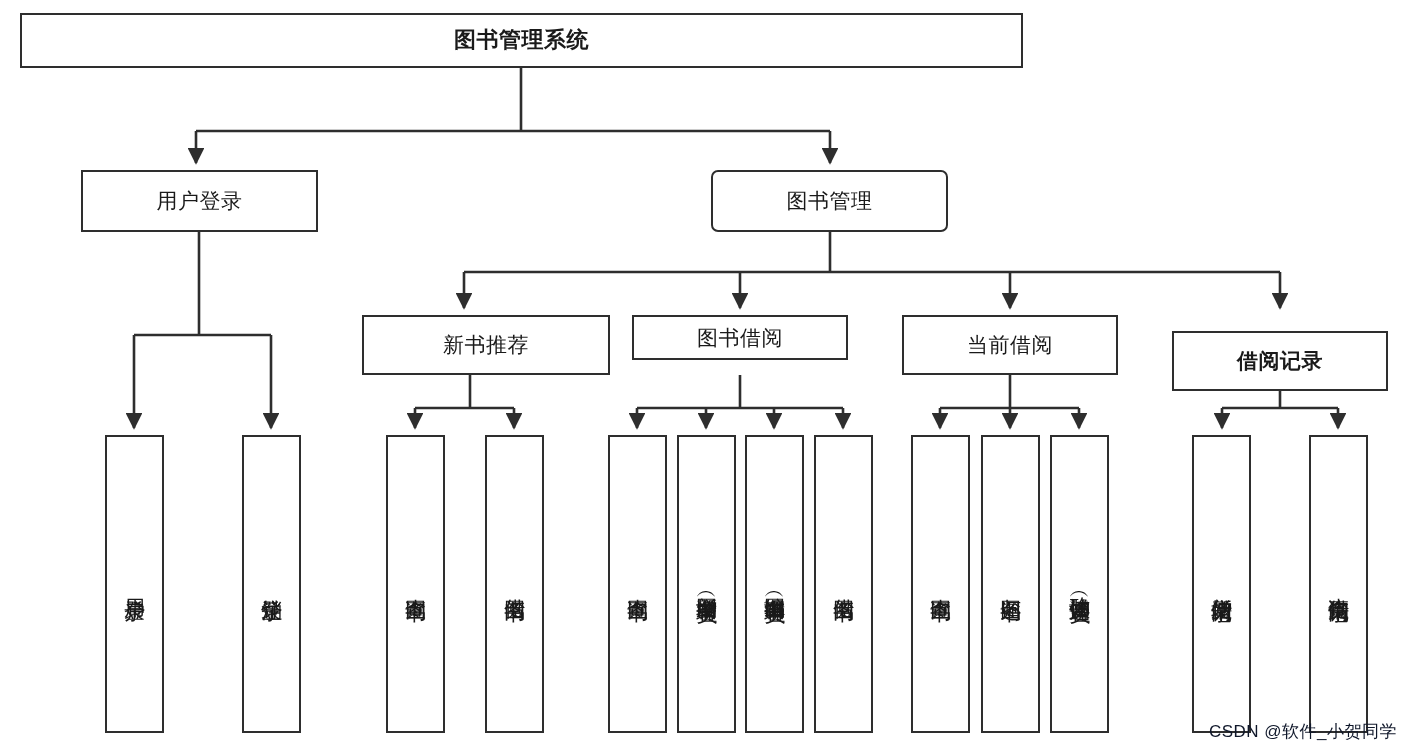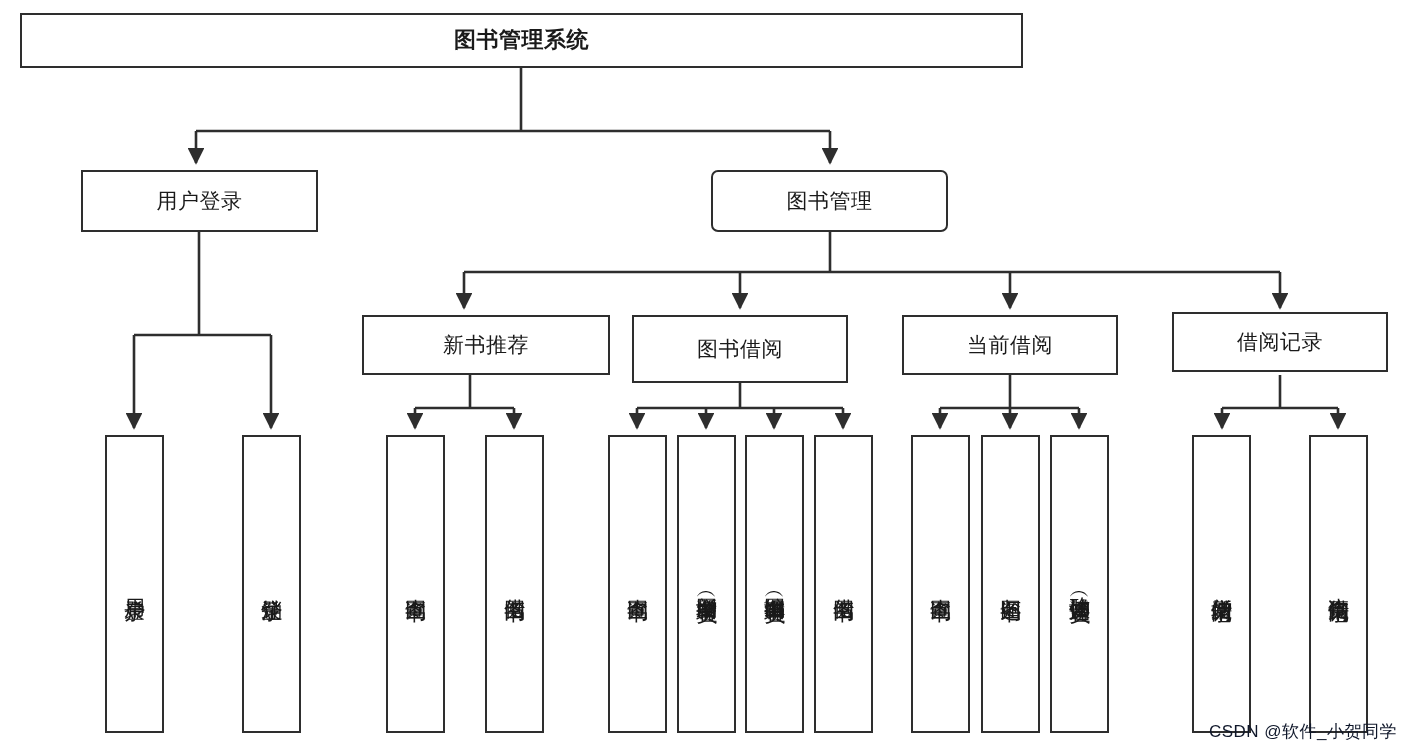--- a/index.html
+++ b/index.html
@@ -123,25 +123,25 @@
   </svg>
 
   <div class="node h" id="root-node" style="left:20px; top:13px; width:1003px; height:55px;">图书管理系统</div>
 
   <div class="node h" style="left:81px; top:170px; width:237px; height:62px;">用户登录</div>
 
   <div class="node h" style="left:711px; top:170px; width:237px; height:62px;border-radius:7px;">图书管理</div>
 
   <div class="node h" style="left:362px; top:315px; width:248px; height:60px;">新书推荐</div>
 
-  <div class="node h" style="left:632px; top:315px; width:216px; height:68px;">图书借阅</div>
+  <div class="node h" style="left:632px; top:315px; width:216px; height:45px;">图书借阅</div>
 
   <div class="node h" style="left:902px; top:315px; width:216px; height:60px;">当前借阅</div>
 
-  <div class="node h" style="left:1172px; top:312px; width:216px; height:60px;">借阅记录</div>
+  <div class="node h" style="left:1172px; top:331px; width:216px; height:60px;font-weight:bold;">借阅记录</div>
 
   <div class="node v" style="left:105px; top:435px; width:59px; height:298px;">
     <span class="vtext">用户登录</span>
   </div>
 
   <div class="node v" style="left:242px; top:435px; width:59px; height:298px;">
     <span class="vtext">注销登录</span>
   </div>
 
   <div class="node v" style="left:386px; top:435px; width:59px; height:298px;">

